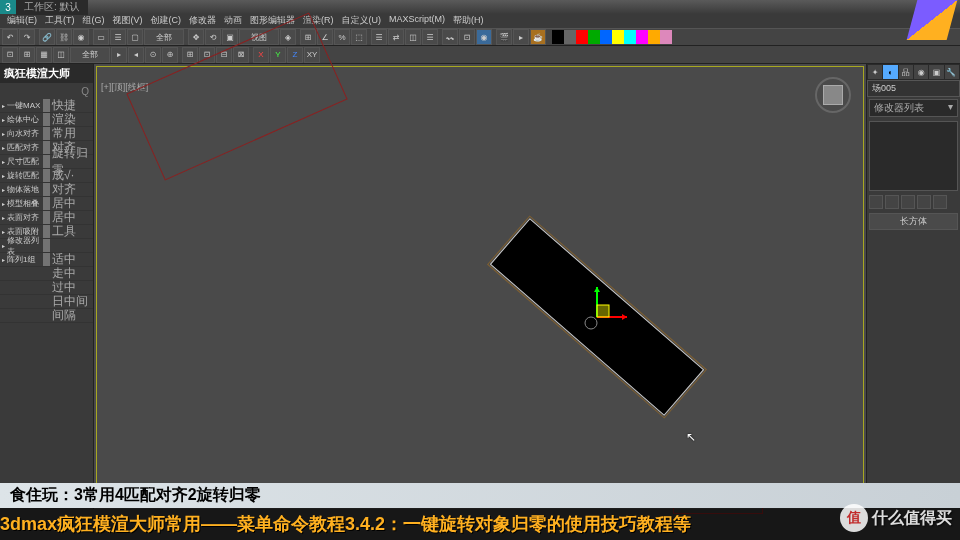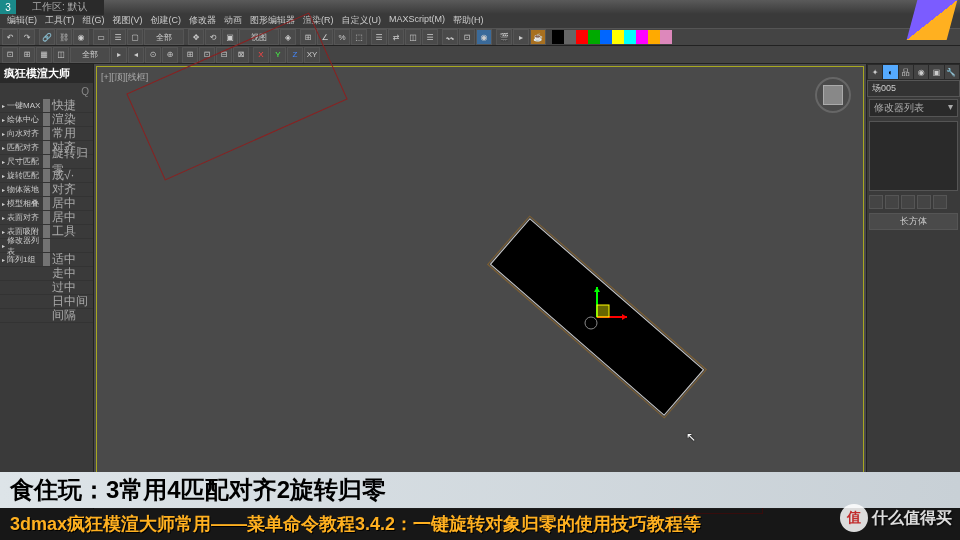--- a/index.html
+++ b/index.html
@@ -1,62 +1,62 @@
 <!DOCTYPE html>
 <html><head>
 <meta charset="utf-8">
 <style>
 *{margin:0;padding:0;box-sizing:border-box;font-family:"Microsoft YaHei",Arial,sans-serif;font-size:10px;user-select:none}
 body{width:960px;height:540px;background:#3a3a3a;overflow:hidden;position:relative}
 .titlebar{height:14px;background:linear-gradient(#5a5a5a,#3a3a3a);display:flex;align-items:center;color:#ccc;font-size:9px}
 .titlebar .logo{width:16px;height:14px;background:#1a8a8a;display:flex;align-items:center;justify-content:center;color:#fff}
 .titlebar .title{flex:1;text-align:center;color:#999}
-.titlebar .workspace{background:#2a2a2a;padding:0 16px;color:#aaa;height:16px;display:flex;align-items:center}
+.titlebar .workspace{background:#2a2a2a;padding:0 8px;color:#aaa;height:16px;display:flex;align-items:center}
 .menubar{height:14px;background:#3a3a3a;display:flex;padding:0 4px;gap:2px}
 .menubar span{color:#ccc;font-size:9px;padding:0 3px;cursor:pointer}
 .toolbar{height:18px;background:#444;display:flex;align-items:center;padding:0 2px;gap:1px;border-top:1px solid #555;border-bottom:1px solid #222}
 .toolbar2{height:18px;background:#444;display:flex;align-items:center;padding:0 2px;gap:1px;border-bottom:1px solid #222}
 .tbtn{width:16px;height:16px;background:#4a4a4a;border:1px solid #555;display:flex;align-items:center;justify-content:center;font-size:8px;color:#ccc;cursor:pointer}
 .tbtn.sep{width:2px;background:transparent;border:none}
 .colorsw{display:flex;gap:0;margin:0 2px}
 .colorsw div{width:12px;height:14px}
 .main{display:flex;height:445px}
 .leftpanel{width:94px;background:#3a3a3a;border-right:1px solid #222;display:flex;flex-direction:column}
 .lp-title{background:#2a2a2a;color:#fff;font-size:11px;padding:2px 4px;font-weight:bold}
 .lp-search{height:16px;display:flex;align-items:center;justify-content:flex-end;padding:0 4px}
 .lp-search span{color:#888;font-size:10px}
 .lp-row{display:flex;height:14px;border-bottom:1px solid #333}
 .lp-row .l{width:50px;color:#ccc;font-size:8px;padding:0 2px;display:flex;align-items:center;border-right:7px solid #737373}
 .lp-row .l::before{content:"▸";margin-right:2px;font-size:6px}
 .lp-row .r{flex:1;color:#aaa;font-size:12px;padding:0 2px;display:flex;align-items:center}
 .viewport{flex:1;background:#4a4a4a;position:relative}
 .vp-inner{position:absolute;inset:2px;border:1px solid #a8a820}
-.vp-label{position:absolute;top:4px;left:4px;color:#aaa;font-size:9px}
+.vp-label{position:absolute;top:14px;left:4px;color:#aaa;font-size:9px}
 .vp-cube{position:absolute;top:10px;right:12px;width:36px;height:36px}
 .vp-cube .ring{width:36px;height:36px;border:2px solid #666;border-radius:50%;position:absolute}
 .vp-cube .cube{width:20px;height:20px;background:#888;position:absolute;top:8px;left:8px;border:1px solid #aaa}
 .ref-rect{position:absolute;border:1px solid #8a2020}
 .obj{position:absolute;top:130px;left:380px;width:240px;height:240px}
 .obj svg{width:100%;height:100%}
 .rightpanel{width:94px;background:#3a3a3a;border-left:1px solid #222;display:flex;flex-direction:column}
 .rp-tabs{height:16px;display:flex;background:#2a2a2a;gap:1px;padding:1px}
 .rp-tabs div{flex:1;background:#444;display:flex;align-items:center;justify-content:center;font-size:8px;color:#ccc}
 .rp-header{background:#333;color:#ccc;font-size:9px;padding:1px 4px;border:1px solid #555}
 .rp-drop{background:#2a2a2a;color:#aaa;font-size:9px;padding:1px 4px;margin:2px;border:1px solid #555;display:flex;justify-content:space-between}
 .rp-box{height:70px;background:#2a2a2a;margin:2px;border:1px solid #555}
 .rp-btns{display:flex;gap:2px;padding:2px}
 .rp-btns div{width:14px;height:14px;background:#444;border:1px solid #555}
 .rp-section{background:#4a4a4a;color:#ccc;font-size:9px;padding:1px 4px;margin:2px 2px 0 2px;border:1px solid #555;text-align:center}
 .cursor{position:absolute;top:363px;left:589px;font-size:12px;color:#fff;text-shadow:0 0 2px #000}
 .overlay-brand{position:absolute;top:0;right:0;height:40px;display:flex;align-items:center}
 .ov-icon{width:40px;height:40px;background:linear-gradient(135deg,#7b5cff 50%,#ffb020 50%);transform:skewX(-15deg);margin-right:8px}
 .ov-text{background:#ff9100;color:#fff;font-size:20px;font-weight:bold;padding:4px 10px}
 .captions{position:absolute;bottom:0;left:0;right:0}
-.cap1{background:linear-gradient(90deg,#dde4e8,#c8d0d6);color:#000;font-size:24px;font-weight:bold;padding:2px 10px}
-.cap2{background:rgba(0,0,0,0.6);color:#ffb020;font-size:18px;font-weight:bold;padding:4px 10px;text-shadow:1px 1px 0 #000}
+.cap1{background:linear-gradient(90deg,#dde4e8,#c8d0d6);color:#000;font-size:16px;font-weight:bold;padding:2px 10px}
+.cap2{background:rgba(0,0,0,0.6);color:#ffb020;font-size:18px;font-weight:bold;padding:4px 0;text-shadow:1px 1px 0 #000}
 .watermark{position:absolute;bottom:8px;right:8px;display:flex;align-items:center;gap:4px;opacity:0.85}
 .wm-circle{width:28px;height:28px;border-radius:50%;background:#fff;color:#e03030;display:flex;align-items:center;justify-content:center;font-weight:bold;font-size:14px}
 .wm-text{color:#fff;font-size:16px;font-weight:bold;text-shadow:1px 1px 2px #000}
 </style>
 </head>
 <body>
 
 <div class="titlebar">
   <div class="logo">3</div>
   <div class="workspace">工作区: 默认</div>

